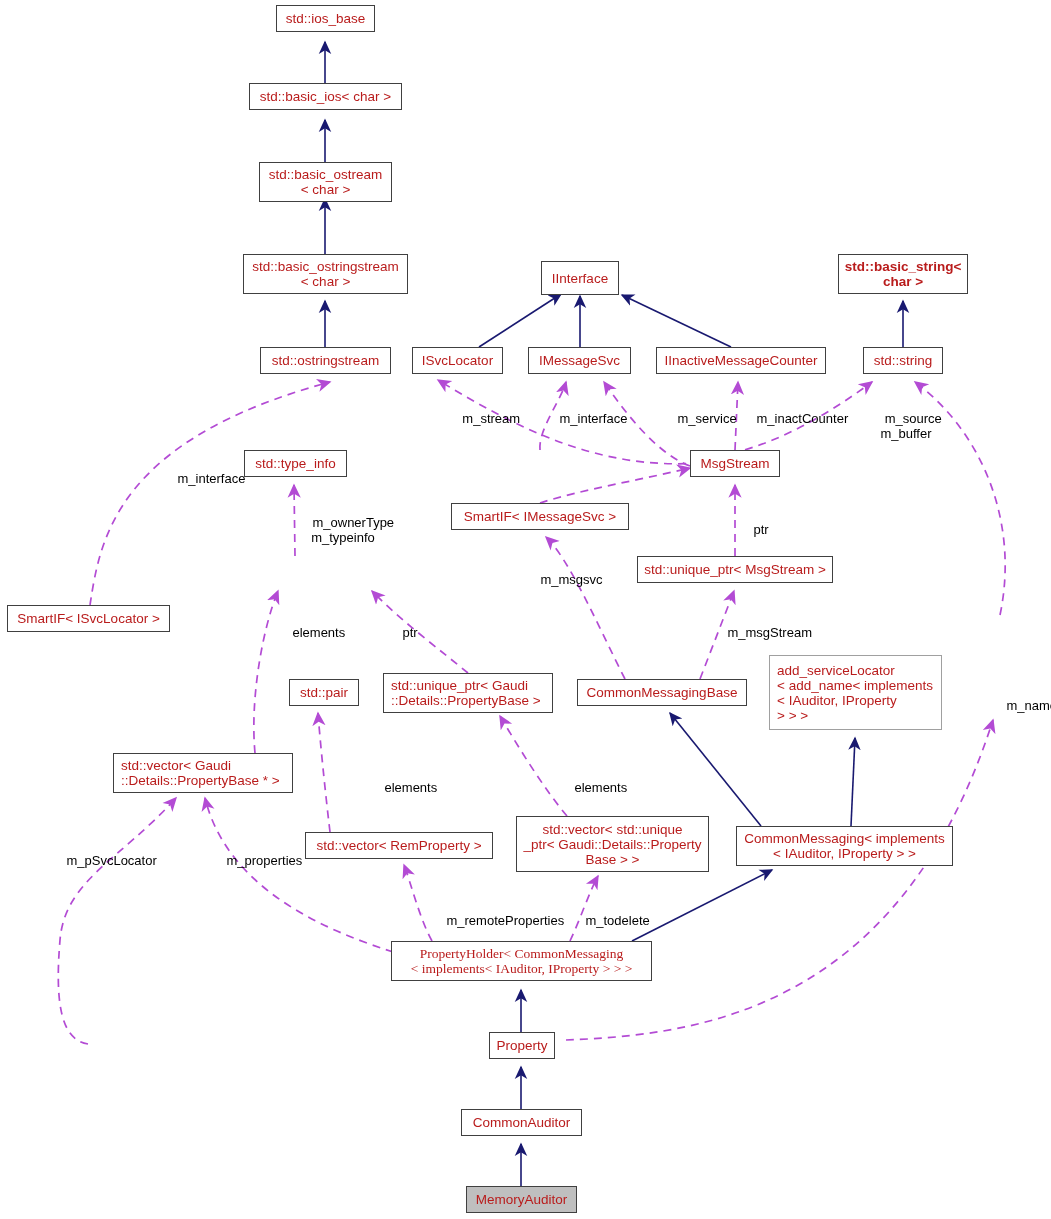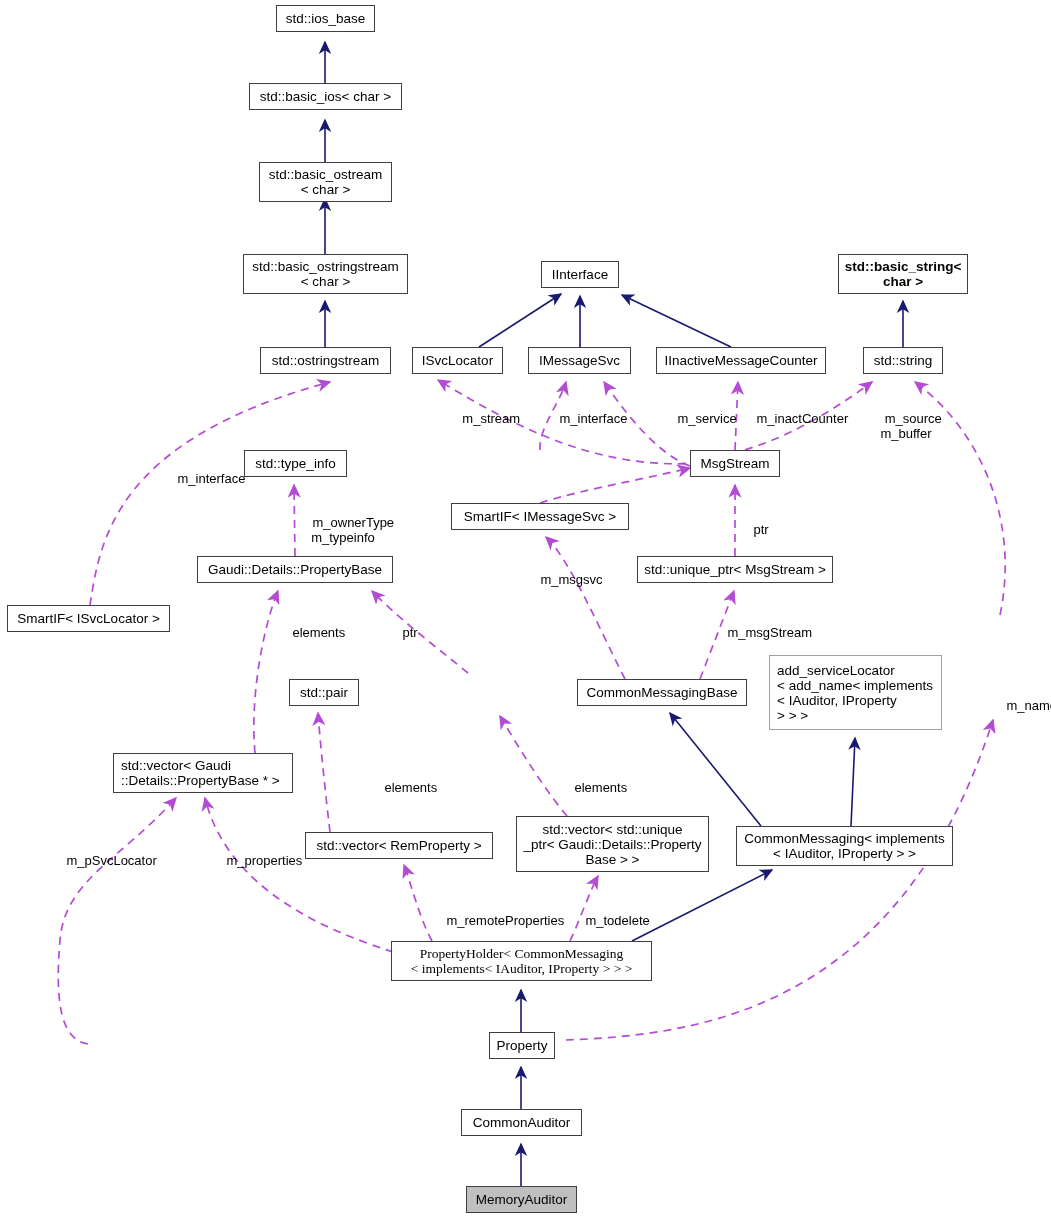--- a/index.html
+++ b/index.html
@@ -22,21 +22,21 @@
     top: 0;
     width: 1051px;
     height: 1219px;
     pointer-events: none;
   }
   .node {
     position: absolute;
     box-sizing: border-box;
     border: 1px solid #404040;
     background: #ffffff;
-    color: #000000;
+    color: #b91c1c;
     font-size: 13.5px;
     line-height: 15px;
     text-align: center;
     display: flex;
     align-items: center;
     justify-content: center;
     white-space: pre;
     z-index: 5;
   }
   .node.current {
@@ -131,21 +131,21 @@
   <div class="node" style="left:243px;top:254px;width:165px;height:40px;">
     <span>std::basic_ostringstream
 &lt; char &gt;</span>
   </div>
   <div class="node" style="left:260px;top:347px;width:131px;height:27px;">
     <span>std::ostringstream</span>
   </div>
   <div class="node" style="left:412px;top:347px;width:91px;height:27px;">
     <span>ISvcLocator</span>
   </div>
-  <div class="node" style="left:541px;top:261px;width:78px;height:27px;">
+  <div class="node" style="left:541px;top:261px;width:78px;height:34px;">
     <span>IInterface</span>
   </div>
   <div class="node" style="left:528px;top:347px;width:103px;height:27px;">
     <span>IMessageSvc</span>
   </div>
   <div class="node" style="left:656px;top:347px;width:170px;height:27px;">
     <span>IInactiveMessageCounter</span>
   </div>
   <div class="node" style="left:838px;top:254px;width:130px;height:40px;font-weight:bold;">
     <span>std::basic_string&lt;
@@ -156,31 +156,32 @@
   </div>
   <div class="node" style="left:690px;top:450px;width:90px;height:27px;">
     <span>MsgStream</span>
   </div>
   <div class="node" style="left:244px;top:450px;width:103px;height:27px;">
     <span>std::type_info</span>
   </div>
   <div class="node" style="left:451px;top:503px;width:178px;height:27px;">
     <span>SmartIF&lt; IMessageSvc &gt;</span>
   </div>
-  <div class="node" style="left:197px;top:556px;width:196px;height:27px;">
-    <span>Gaudi::Details::PropertyBase</span>
-  </div>
   <div class="node" style="left:637px;top:556px;width:196px;height:27px;">
     <span>std::unique_ptr&lt; MsgStream &gt;</span>
   </div>
   <div class="node" style="left:7px;top:605px;width:163px;height:27px;">
     <span>SmartIF&lt; ISvcLocator &gt;</span>
   </div>
   <div class="node" style="left:289px;top:679px;width:70px;height:27px;">
     <span>std::pair</span>
+  </div>
+  <div class="node leftalign" style="left:383px;top:673px;width:170px;height:40px;">
+    <span>std::unique_ptr&lt; Gaudi
+::Details::PropertyBase &gt;</span>
   </div>
   <div class="node" style="left:577px;top:679px;width:170px;height:27px;">
     <span>CommonMessagingBase</span>
   </div>
   <div class="node leftalign faint" style="left:769px;top:655px;width:173px;height:75px;">
     <span>add_serviceLocator
 &lt; add_name&lt; implements
 &lt; IAuditor, IProperty
 &gt; &gt; &gt;</span>
   </div>

